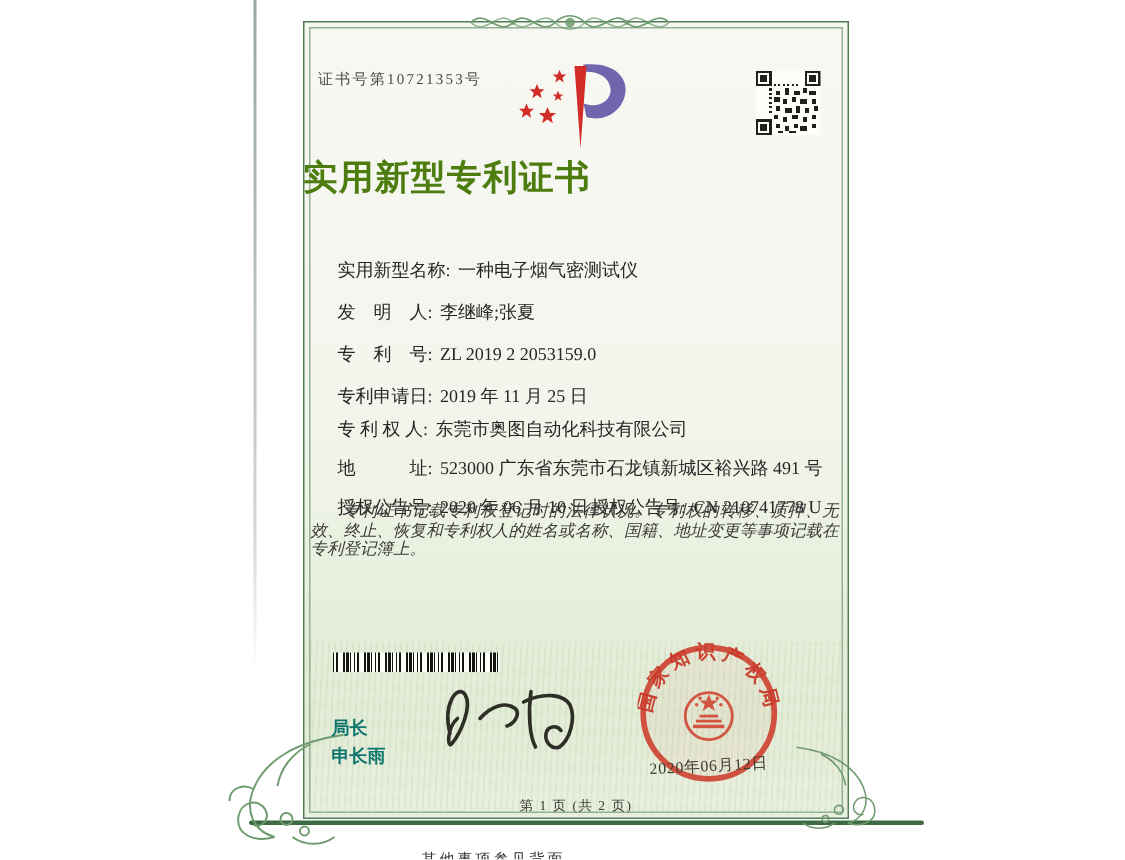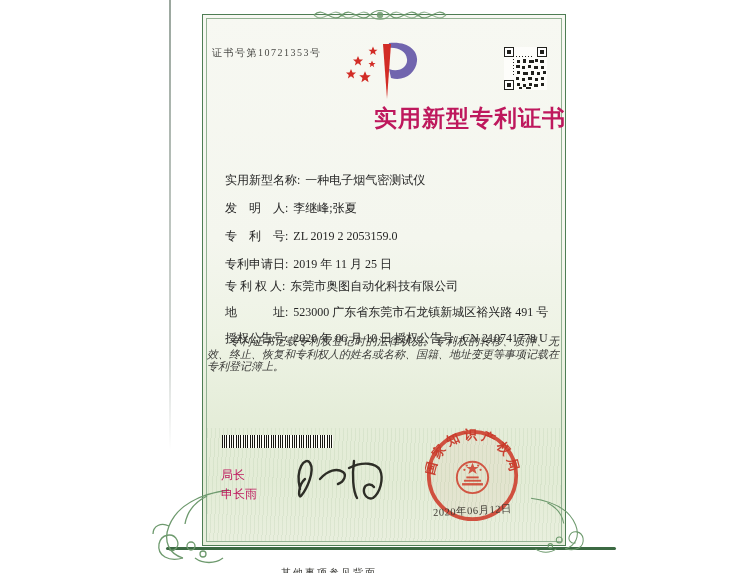--- a/index.html
+++ b/index.html
@@ -15,37 +15,37 @@
 
   
   .frame-outer{left:202px;top:14px;width:364px;height:532px;border:1.5px solid #4e7d54;box-sizing:border-box;
     background:linear-gradient(180deg,#f7f8f2 0%,#f4f6ee 42%,#eef3e5 60%,#e5edd9 76%,#e3ecd6 88%,#e9efde 100%);}
   .frame-inner{left:206px;top:18px;width:356px;height:524px;border:1px solid #93b293;box-sizing:border-box;}
   .wave-lines{left:207px;top:428px;width:354px;height:113px;
     background:repeating-linear-gradient(93deg,rgba(110,150,100,.10) 0 1px,rgba(0,0,0,0) 1px 4px);}
   .bottom-band{left:166px;top:547px;width:450px;height:3px;background:#3c6a43;border-radius:2px;}
 
   .cert-no{left:212px;top:46px;font-size:10px;letter-spacing:1.5px;color:#4a4a46;}
-  .title{left:202px;top:103px;width:364px;text-align:right;font-size:23px;font-weight:bold;
-    letter-spacing:1px;color:#be185d;}
+  .title{left:202px;top:103px;width:364px;text-align:left;font-size:23px;font-weight:bold;
+    letter-spacing:1px;color:#4d7c0f;}
 
   .field-row{left:213px;width:350px;height:15px;font-size:12px;line-height:15px;color:#262626;white-space:pre;}
   .f-label{font-weight:500;}
   .f-value{margin-left:5px;}
   .field-row.second{left:382px;width:185px;}
 
   .paras{left:207px;top:335px;width:352px;font-size:11px;line-height:12.6px;text-align:justify;
     font-style:italic;color:#3a3a38;}
   .paras p{margin:0 0 1px 0;text-indent:22px;}
 
   .barcode{left:222px;top:435px;width:111px;height:13px;
     background:repeating-linear-gradient(90deg,#15150f 0 1px,#fdfdf8 1px 2px,#15150f 2px 3.5px,#fdfdf8 3.5px 4.5px,#15150f 4.5px 5px,#fdfdf8 5px 7px);}
 
-  .sig-block{left:221px;top:466px;font-family:"Liberation Sans","DejaVu Sans",sans-serif;
-    font-size:12px;font-weight:normal;line-height:19px;color:#be185d;}
+  .sig-block{left:221px;top:476px;font-family:"Liberation Sans","DejaVu Sans",sans-serif;
+    font-size:12px;font-weight:bold;line-height:19px;color:#0f766e;}
   .signature-svg{left:286px;top:449px;}
 
   .seal-svg{left:425px;top:428px;}
   .seal-date{left:420px;top:504px;width:105px;text-align:center;font-size:10.5px;letter-spacing:.5px;
     color:#3f3a33;transform:rotate(-3deg);}
 
   .page-footer{left:202px;top:531px;width:364px;text-align:center;font-size:9px;letter-spacing:1px;color:#3c3c38;}
   .back-note{left:281px;top:543px;font-size:10px;letter-spacing:2px;color:#33332f;margin-top:23px;}
 
   .qr{left:504px;top:47px;}
@@ -236,15 +236,16 @@
         <circle cx="44" cy="39.5" r="1.2"></circle>
       <circle cx="56" cy="39.5" r="1.2"></circle>
         <circle cx="58.5" cy="44" r="1.2"></circle>
       <rect x="43.5" y="51" width="13" height="2"></rect>
       <rect x="41" y="54.5" width="18" height="2"></rect>
       <rect x="39" y="58" width="22" height="2.5"></rect>
     </g>
   </svg>
   <div class="abs seal-date">2020年06月12日</div>
 
+  <div class="abs page-footer">第 1 页 (共 2 页)</div>
   <div class="abs back-note">其他事项参见背面</div>
 
 </div>
 
 </body></html>

